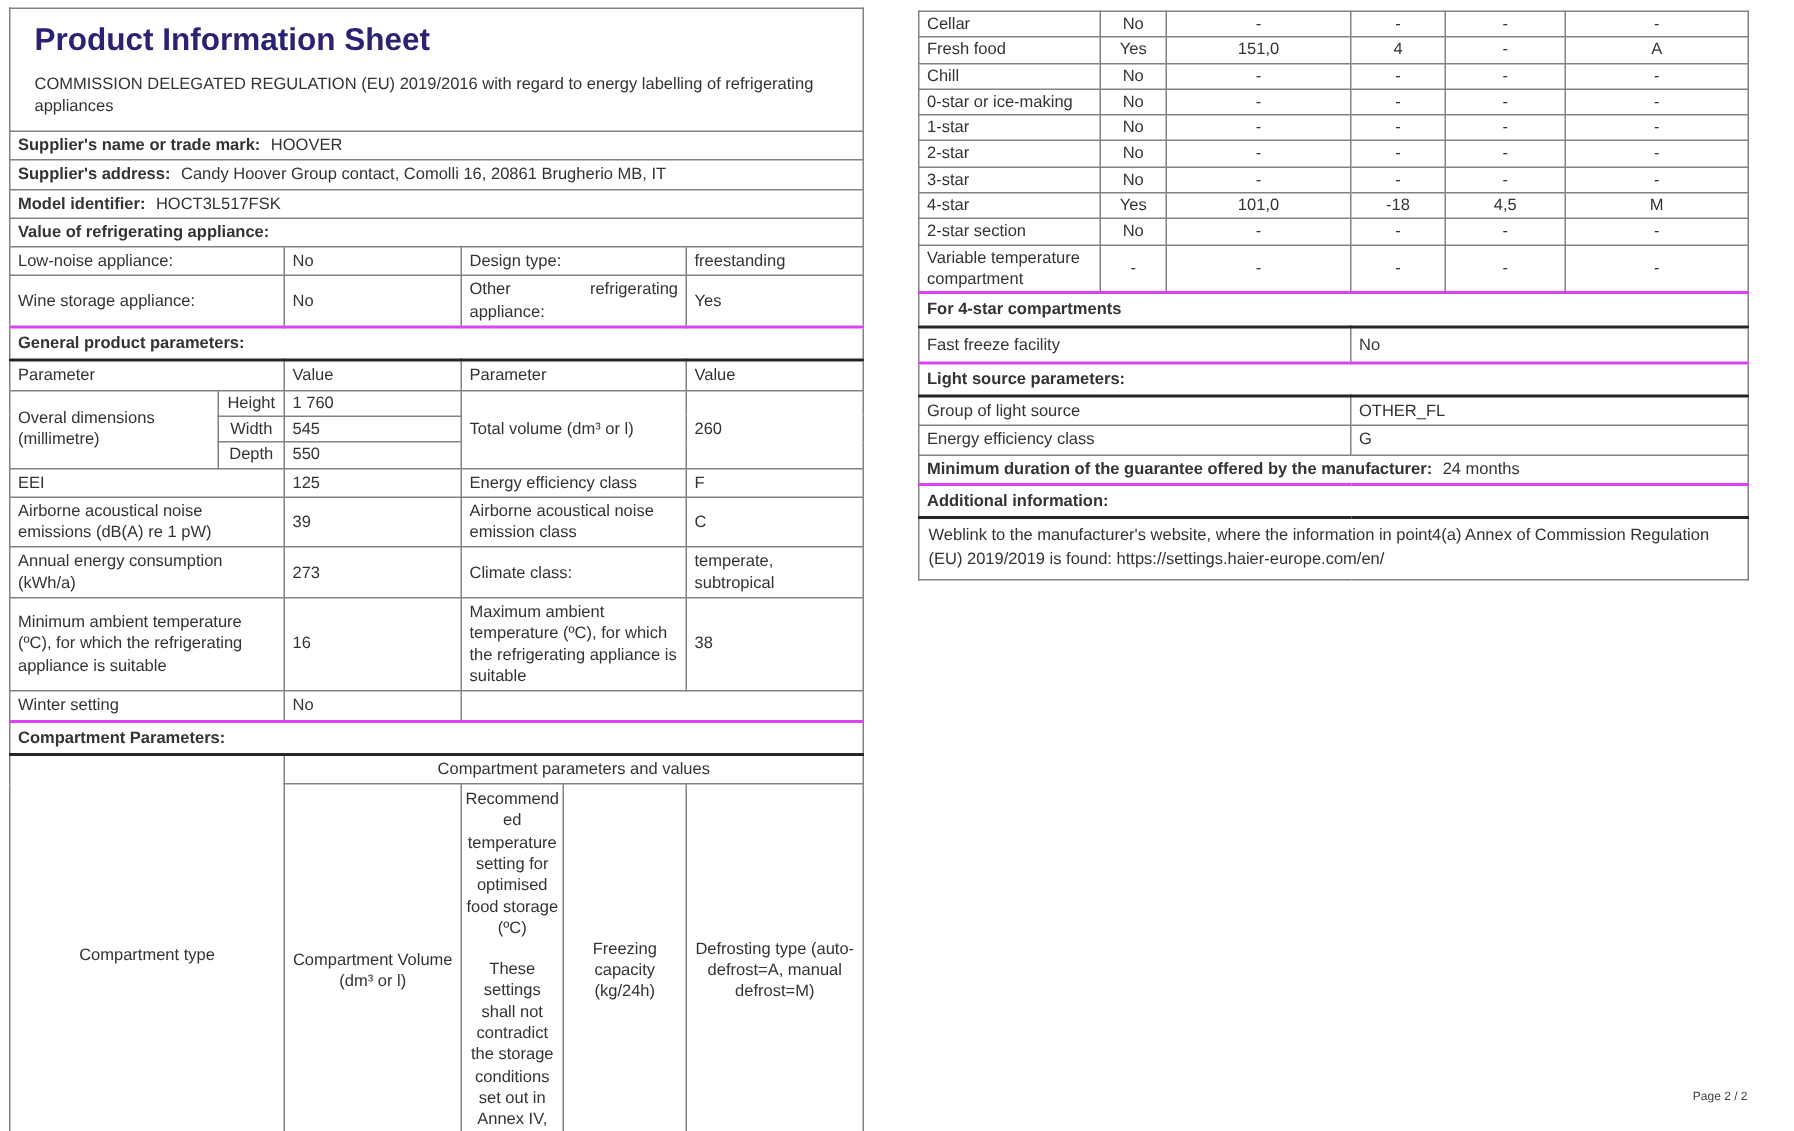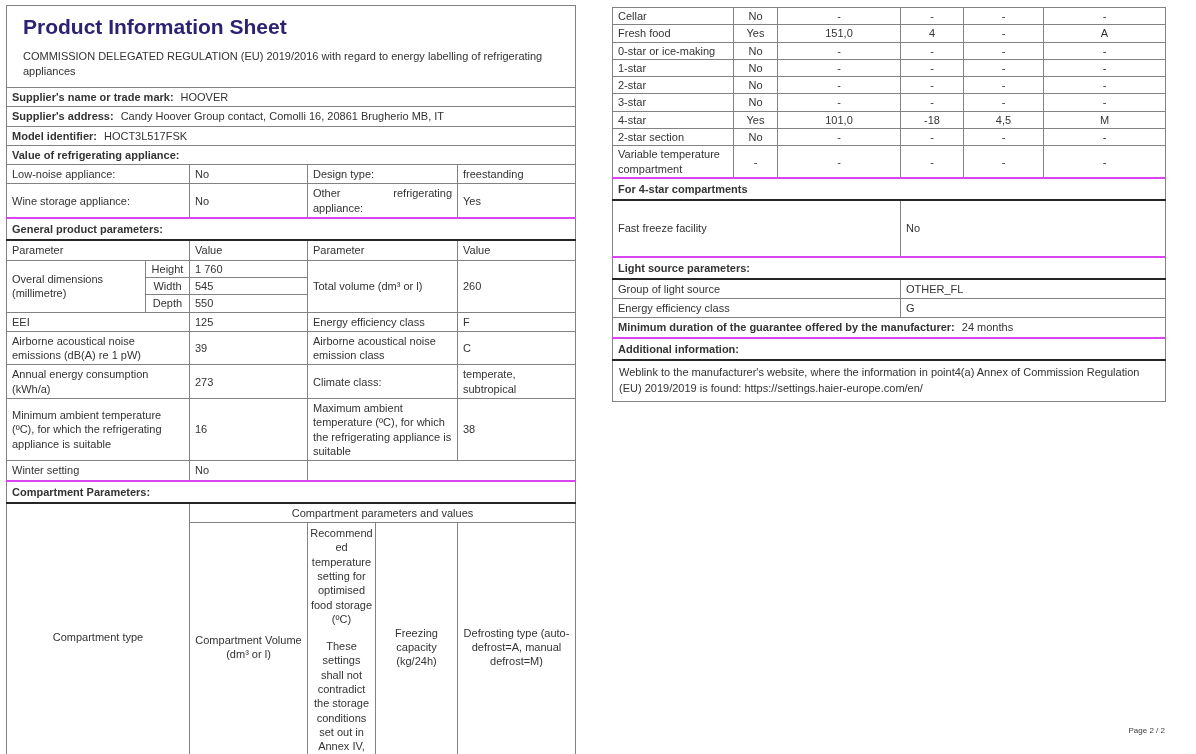--- a/index.html
+++ b/index.html
@@ -56,21 +56,21 @@
     margin: 0 0 9px 0;
     letter-spacing: 0px;
   }
   .doc-sub { font-size: 11px; line-height: 1.35; color: #333; }
 
   tr.bighead td { height: 211px; vertical-align: middle; padding: 3px 2px; }
   .temp-head div { margin: 0 auto; }
   .temp-head .gap { height: 13px; }
 
   tr.h-span td { height: 18px; }
-  tr.ffr td { padding: 20px 5px; }
+  tr.ffr td { padding: 4px 5px; }
   tr.weblink-row td { padding: 4px 6px; line-height: 1.45; }
   .url { white-space: nowrap; }
   .pagelabel-2 {
     position: absolute;
     left: 612px; top: 726px; width: 553px;
     font-size: 8px; color: #3c3c3c; text-align: right;
   }
 </style>
 </head>
 <body>
@@ -218,20 +218,28 @@
         </tr>
         <tr>
           <td>Fresh food</td>
           <td>Yes</td>
           <td>151,0</td>
           <td>4</td>
           <td>-</td>
           <td>A</td>
         </tr>
         <tr>
+          <td>Chill</td>
+          <td>No</td>
+          <td>-</td>
+          <td>-</td>
+          <td>-</td>
+          <td>-</td>
+        </tr>
+        <tr>
           <td>0-star or ice-making</td>
           <td>No</td>
           <td>-</td>
           <td>-</td>
           <td>-</td>
           <td>-</td>
         </tr>
         <tr>
           <td>1-star</td>
           <td>No</td>

